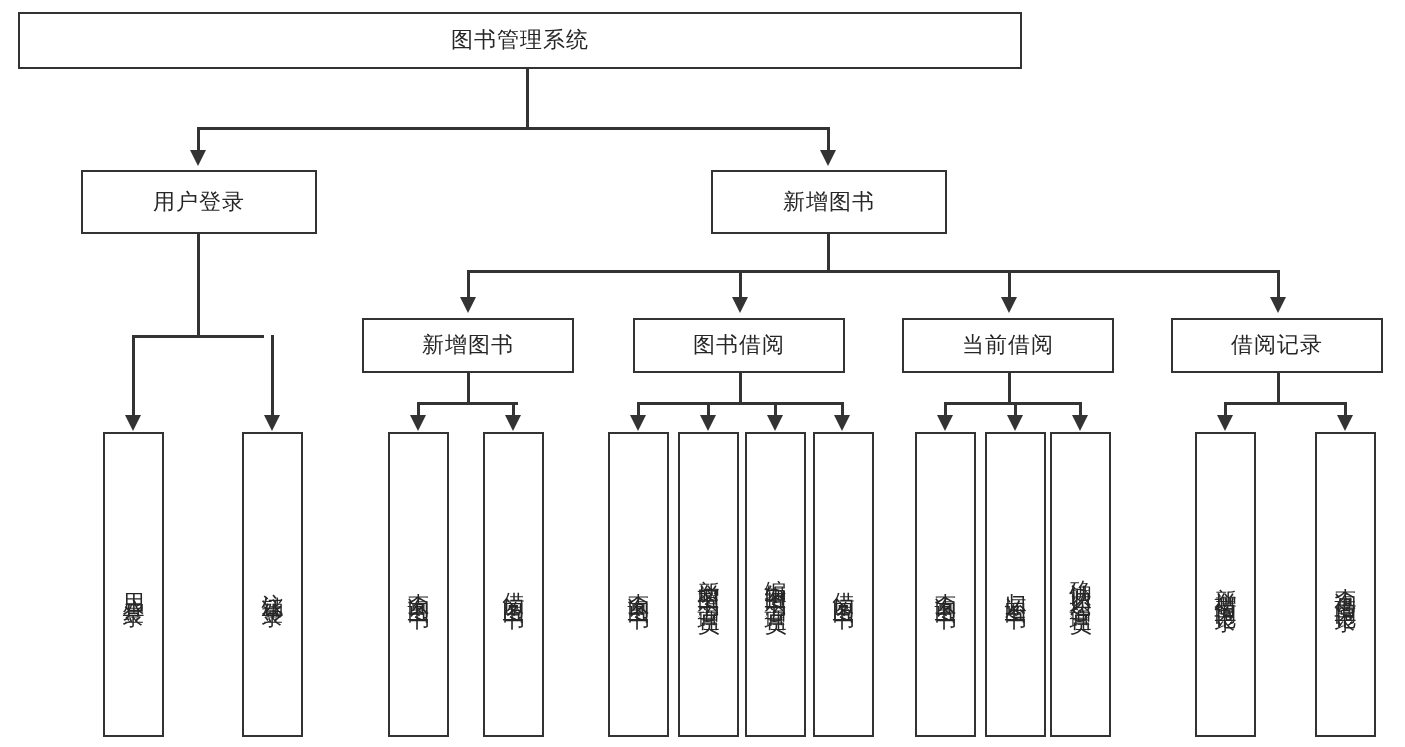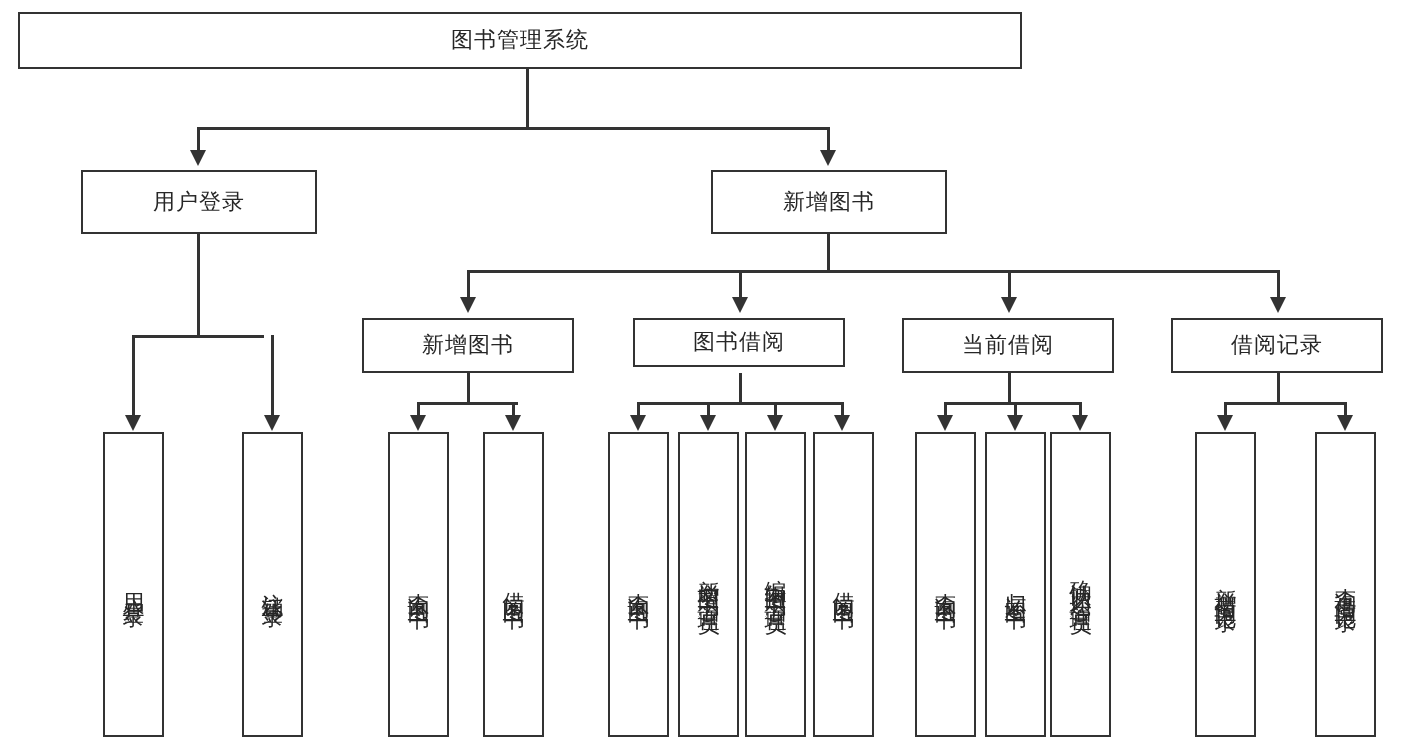--- a/index.html
+++ b/index.html
@@ -117,21 +117,21 @@
   <div class="ln v" style="left:1008px;top:270px;height:28px;"></div>
   <div class="arrow" style="left:1001px;top:297px;"></div>
 
   <div class="ln v" style="left:1277px;top:270px;height:28px;"></div>
   <div class="arrow" style="left:1270px;top:297px;"></div>
 
   <div class="node" style="left:362px;top:318px;width:212px;height:55px;">
     <span class="lbl">新增图书</span>
   </div>
 
-  <div class="node" style="left:633px;top:318px;width:212px;height:49px;">
+  <div class="node" style="left:633px;top:318px;width:212px;height:55px;">
     <span class="lbl">图书借阅</span>
   </div>
 
   <div class="node" style="left:902px;top:318px;width:212px;height:55px;">
     <span class="lbl">当前借阅</span>
   </div>
 
   <div class="node" style="left:1171px;top:318px;width:212px;height:55px;">
     <span class="lbl">借阅记录</span>
   </div>

